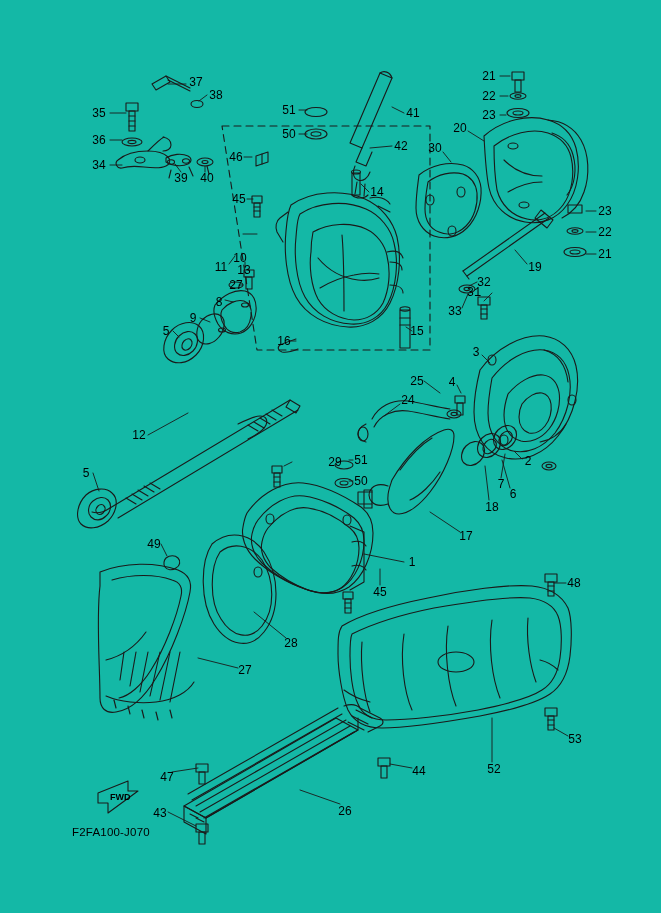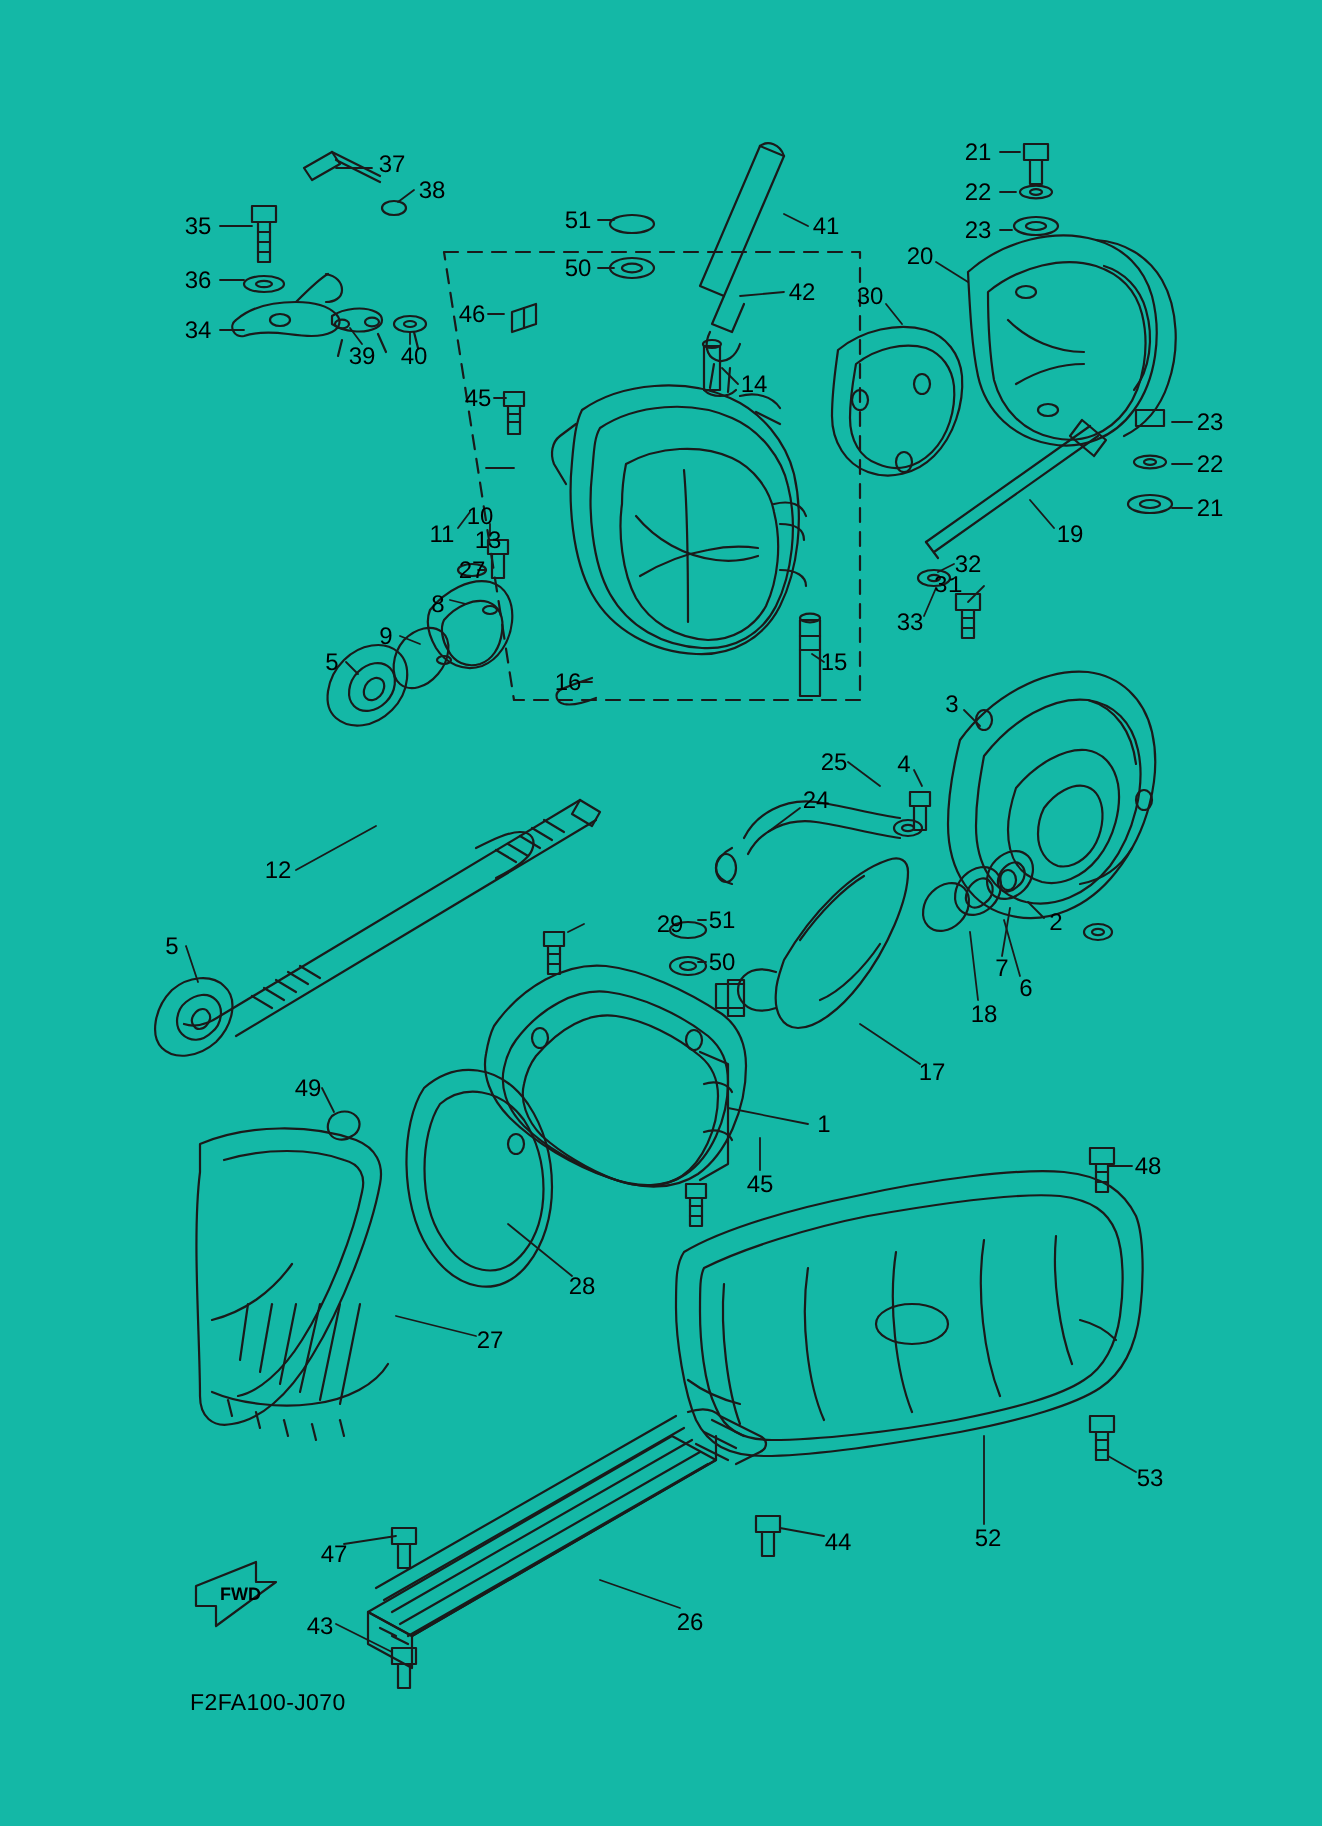--- a/index.html
+++ b/index.html
@@ -486,16 +486,16 @@
       <div class="callout" style="left: 245px; top: 670px;">27</div>
       <div class="callout" style="left: 574px; top: 583px;">48</div>
       <div class="callout" style="left: 575px; top: 739px;">53</div>
       <div class="callout" style="left: 494px; top: 769px;">52</div>
       <div class="callout" style="left: 167px; top: 777px;">47</div>
       <div class="callout" style="left: 419px; top: 771px;">44</div>
       <div class="callout" style="left: 160px; top: 813px;">43</div>
       <div class="callout" style="left: 345px; top: 811px;">26</div>
     </div>
 
-  <div id="part-code" style="left:72px; top:846px;margin-left:23px;">F2FA100-J070</div>
+  <div id="part-code" style="left:72px; top:826px;">F2FA100-J070</div>
   <div id="fwd-label" style="left:110px; top:792px;">FWD</div>
 
 </div>
 
 </body></html>

